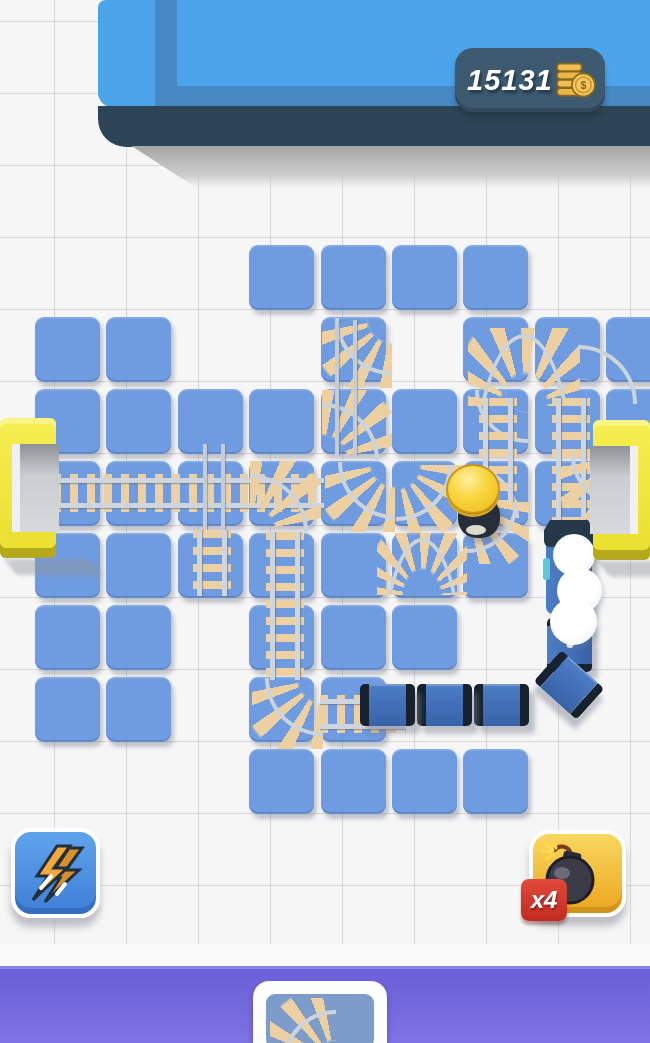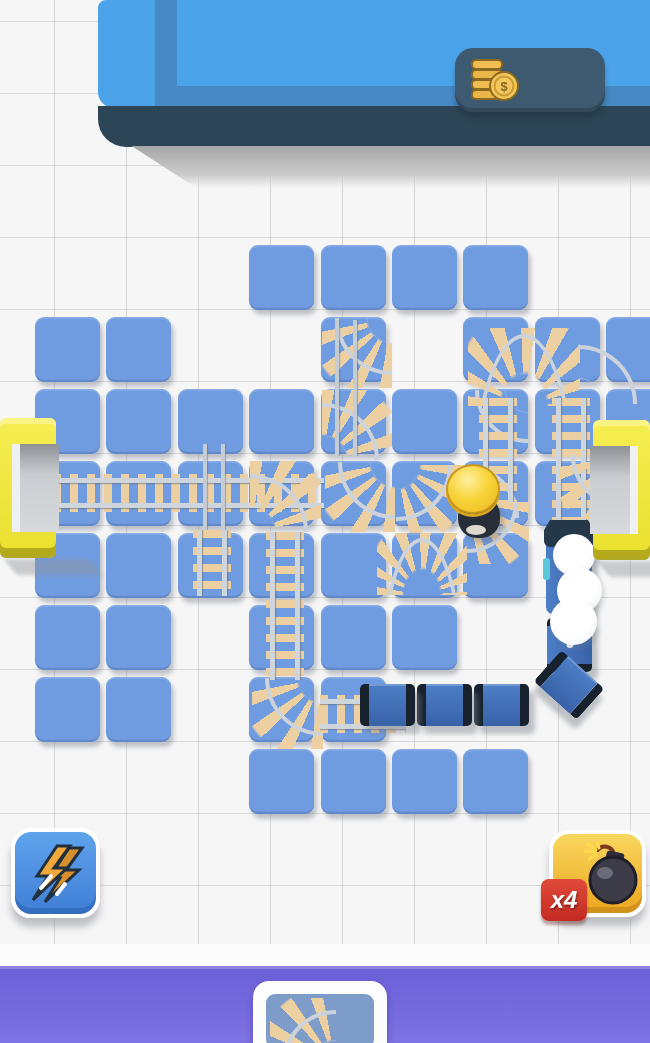--- a/index.html
+++ b/index.html
@@ -133,23 +133,23 @@
     background:#ded9cf;border-radius:50%}
   .worker-hat{position:absolute;left:0;top:0;width:50px;height:46px;
     background:radial-gradient(circle at 40% 30%,#ffefa0,#f7d43a 45%,#edb81f);
     border-radius:50%;border:2px solid #c9961c;box-shadow:0 3px 0 #d8a71e}
 
   
   .btn-lightning{position:absolute;left:11px;top:828px;width:89px;height:90px;z-index:7;
     background:linear-gradient(180deg,#5fa3ec,#3f7ed6);border:4px solid #fff;border-radius:20px;
     box-sizing:border-box;display:flex;align-items:center;justify-content:center;
     box-shadow:0 9px 7px rgba(135,140,150,.5),inset 0 -6px 0 rgba(20,60,120,.25)}
-  .btn-bomb{position:absolute;left:549px;top:830px;width:97px;height:87px;z-index:7;
+  .btn-bomb{position:absolute;left:529px;top:830px;width:97px;height:87px;z-index:7;
     background:linear-gradient(180deg,#f8d75e,#eca51f);border:4px solid #fff;border-radius:20px;
-    box-sizing:border-box;display:flex;align-items:center;justify-content:flex-end;
+    box-sizing:border-box;display:flex;align-items:center;justify-content:flex-start;
     box-shadow:0 9px 7px rgba(135,140,150,.5),inset 0 -6px 0 rgba(150,100,10,.3)}
   .bomb-badge{position:absolute;left:-12px;bottom:-8px;width:46px;height:42px;
     background:linear-gradient(180deg,#e04a3a,#c32b22);border-radius:8px;display:flex;
     align-items:center;justify-content:center;color:#fff;font-style:italic;font-weight:900;
     font-size:24px;box-shadow:0 4px 3px rgba(100,40,30,.4);text-shadow:1px 2px 2px rgba(0,0,0,.35)}
 
   
   .bottom-bar{position:absolute;left:0;top:966px;width:650px;height:77px;z-index:8;
     background:linear-gradient(180deg,#6c60d8,#7e72e4);border-top:3px solid #8d82ea;box-sizing:border-box}
   .tray-card{position:absolute;left:253px;top:12px;width:134px;height:80px;background:#fdfdfd;
@@ -166,20 +166,21 @@
 <div class="platform">
   <div class="platform-top">
     <div class="platform-band-v"></div>
     <div class="platform-band-h"></div>
   </div>
   <div class="platform-base"></div>
   <div class="platform-shadow"></div>
 </div>
 
 <div class="coin-pill">
+  <span class="coin-count">15131</span>
   <svg width="54" height="54" viewBox="0 0 54 54">
     <g stroke="#8a681f" stroke-width="2">
       <rect x="5" y="7" width="30" height="9" rx="4" fill="#f0bd52"></rect>
       <rect x="5" y="17" width="30" height="9" rx="4" fill="#eab648"></rect>
       <rect x="5" y="27" width="30" height="9" rx="4" fill="#f0bd52"></rect>
       <rect x="5" y="37" width="30" height="9" rx="4" fill="#eab648"></rect>
       <circle cx="37" cy="33" r="14" fill="#f4c75e"></circle>
       <circle cx="37" cy="33" r="9.5" fill="#f4c75e" stroke="#c99b33"></circle>
     </g>
     <text x="37" y="38" text-anchor="middle" font-size="13" font-weight="bold" fill="#8a681f" font-family="Liberation Sans, sans-serif">$</text>

